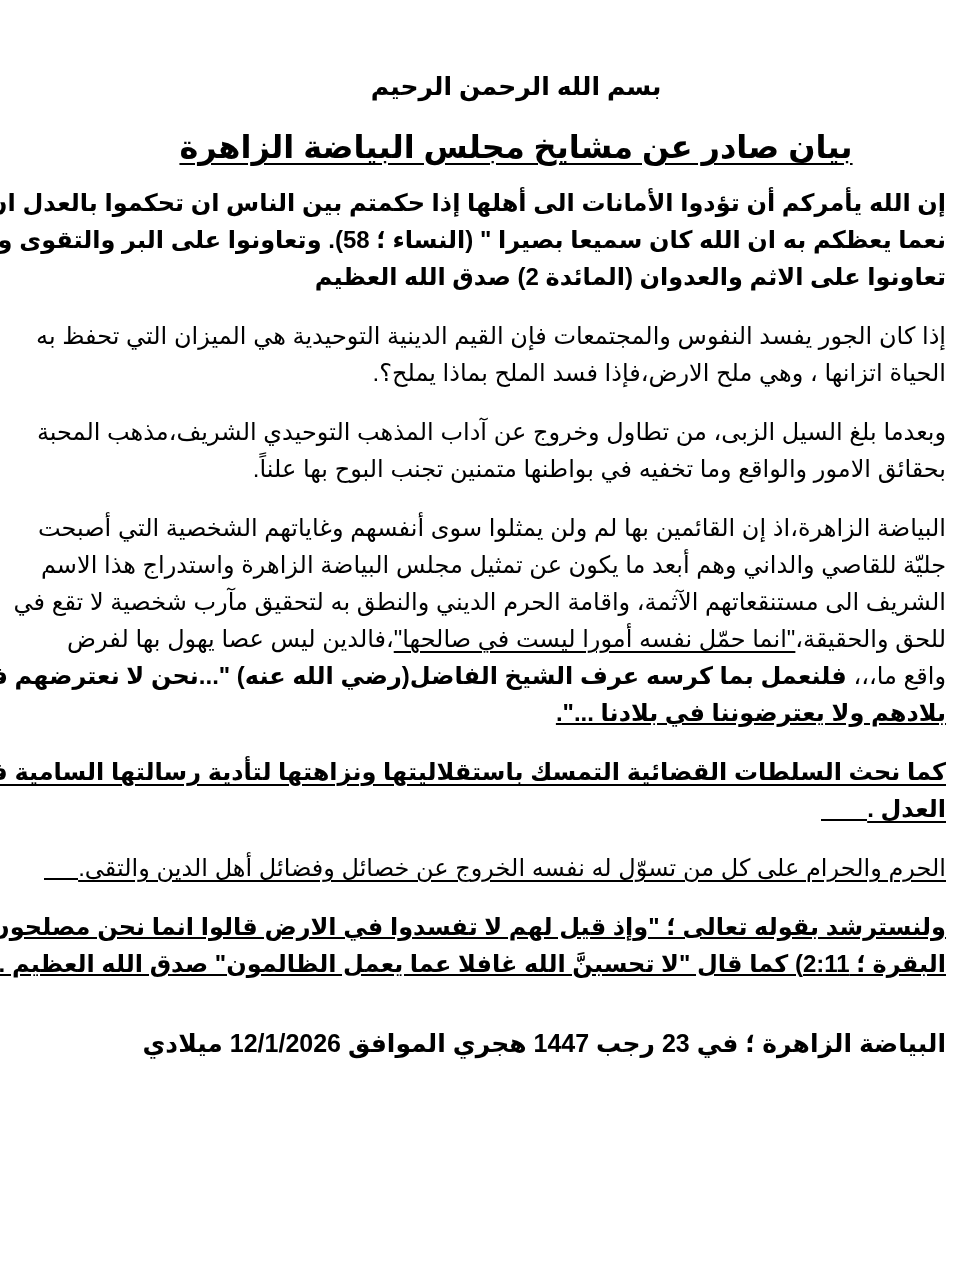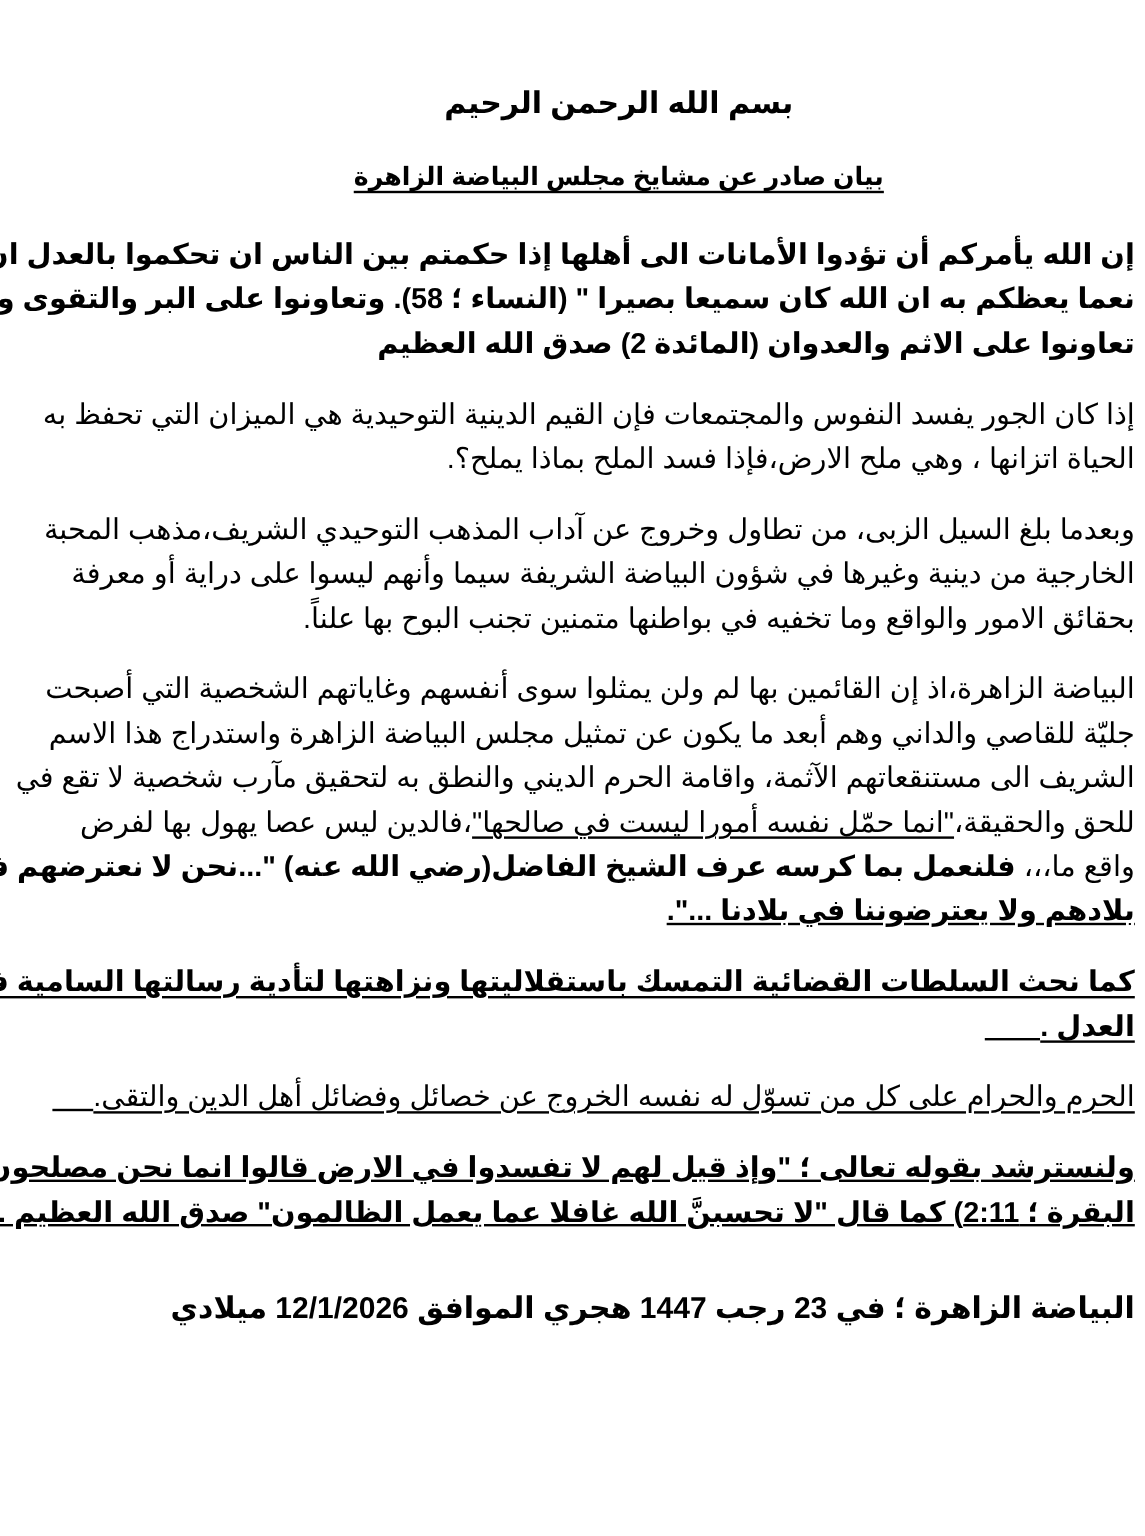--- a/index.html
+++ b/index.html
@@ -34,27 +34,27 @@
   .bismillah {
     text-align: center;
     font-size: 25px;
     font-weight: bold;
     line-height: 37px;
     margin-bottom: 24px;
     white-space: nowrap;
   }
   .title {
     text-align: center;
-    font-size: 21px;
+    font-size: 32px;
     font-weight: bold;
     line-height: 37px;
     text-decoration: underline;
     text-decoration-thickness: 2px;
     text-underline-offset: 5px;
-    margin-bottom: 28px;
+    margin-bottom: 18px;
     white-space: nowrap;
   }
   .tail {
     display: inline-block;
     width: 46px;
     height: 2px;
     border-bottom: 2px solid #000;
     vertical-align: baseline;
     transform: translateY(4px);
   }
@@ -83,21 +83,20 @@
     <div class="line b">تعاونوا على الاثم والعدوان (المائدة 2) صدق الله العظيم</div>
   </div>
 
   <div class="para">
     <div class="line">إذا كان الجور يفسد النفوس والمجتمعات فإن القيم الدينية التوحيدية هي الميزان التي تحفظ به</div>
     <div class="line">الحياة اتزانها ، وهي ملح الارض،فإذا فسد الملح بماذا يملح؟.</div>
   </div>
 
   <div class="para">
     <div class="line">وبعدما بلغ السيل الزبى، من تطاول وخروج عن آداب المذهب التوحيدي الشريف،مذهب المحبة</div>
-    <div class="line">الخارجية من دينية وغيرها في شؤون البياضة الشريفة سيما وأنهم ليسوا على دراية أو معرفة</div>
     <div class="line">بحقائق الامور والواقع وما تخفيه في بواطنها متمنين تجنب البوح بها علناً.</div>
   </div>
 
   <div class="para">
     <div class="line">البياضة الزاهرة،اذ إن القائمين بها لم ولن يمثلوا سوى أنفسهم وغاياتهم الشخصية التي أصبحت</div>
     <div class="line">جليّة للقاصي والداني وهم أبعد ما يكون عن تمثيل مجلس البياضة الزاهرة واستدراج هذا الاسم</div>
     <div class="line">الشريف الى مستنقعاتهم الآثمة، واقامة الحرم الديني والنطق به لتحقيق مآرب شخصية لا تقع في</div>
     <div class="line">
       <span>للحق والحقيقة،</span><span class="u">"انما حمّل نفسه أمورا ليست في صالحها"</span><span>،فالدين ليس عصا يهول بها لفرض</span>
     </div>

